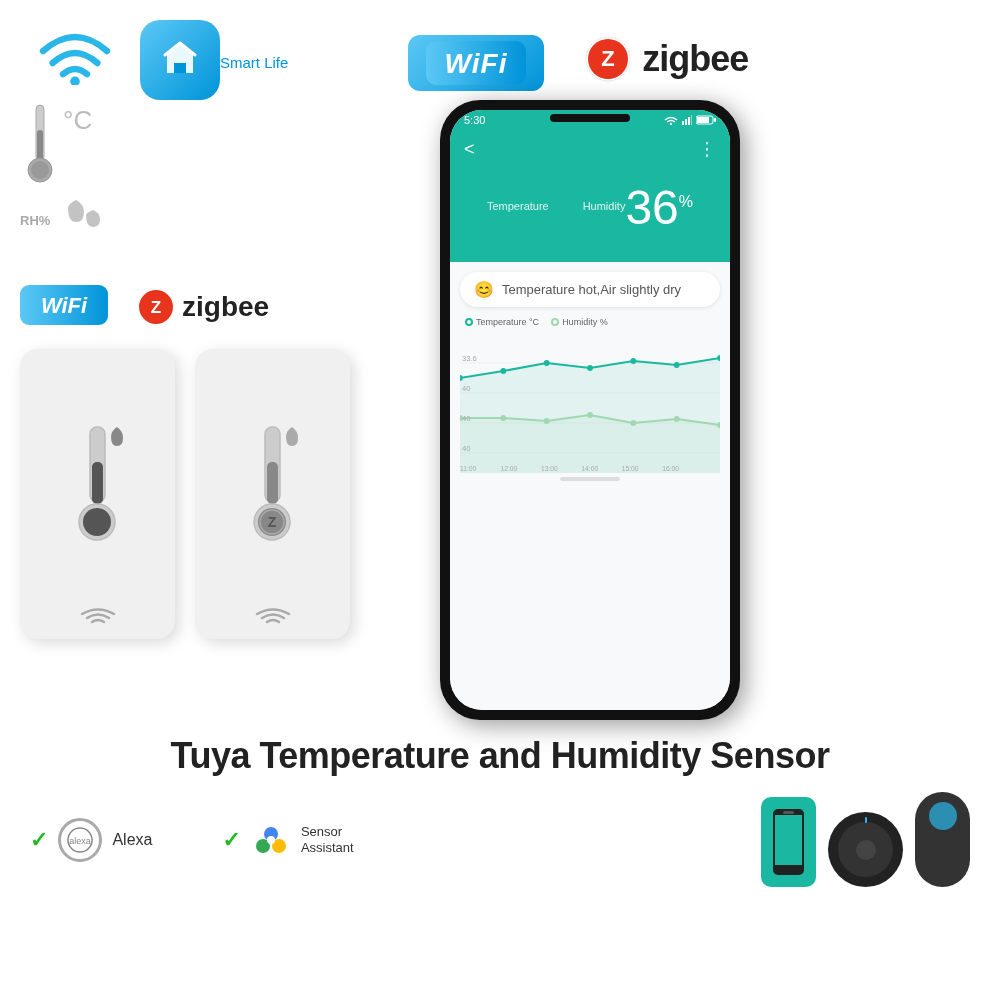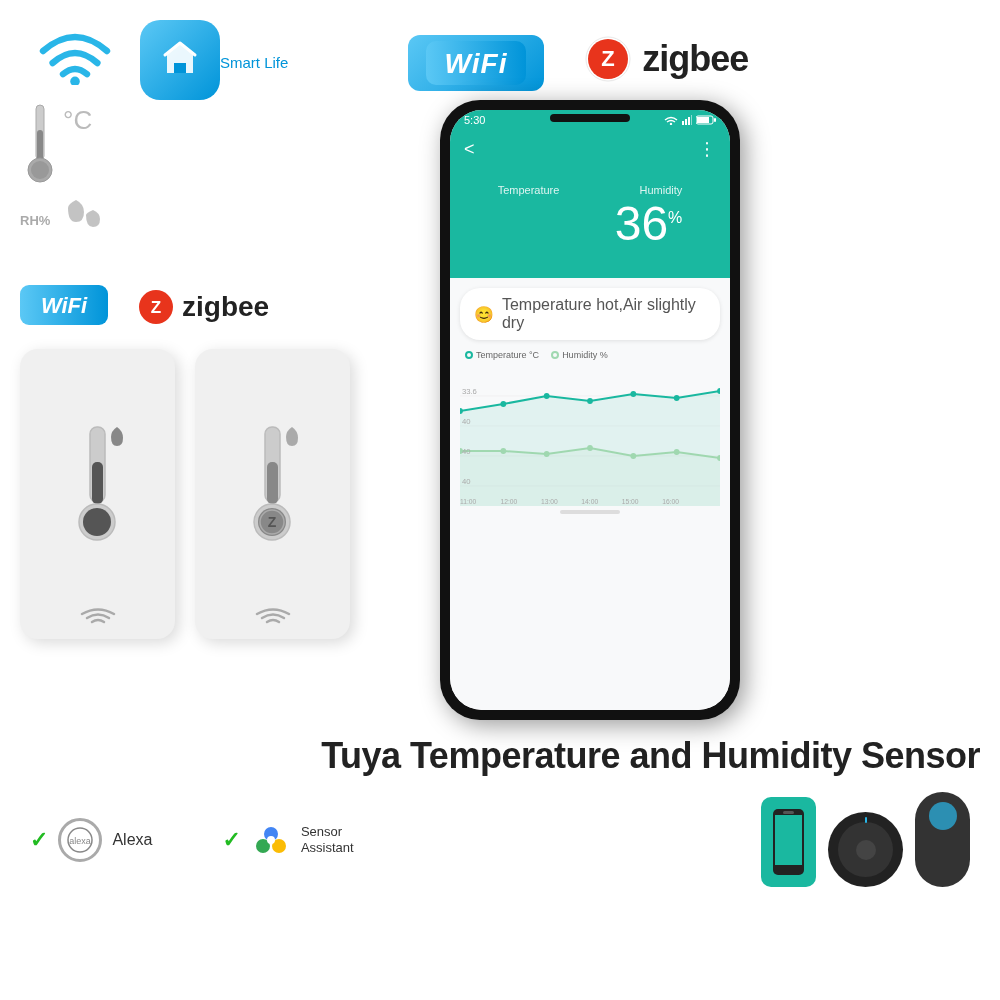--- a/index.html
+++ b/index.html
@@ -186,22 +186,21 @@
     }
 
     .phone-readings {
       background: #1ab8a0;
       display: flex;
       justify-content: space-around;
       padding: 10px 20px 30px 20px;
     }
     .reading-block {
       display: flex;
-      flex-direction: column;
-      align-items: flex-end;
+      align-items: center;
     }
     .reading-label {
       color: rgba(255,255,255,0.85);
       font-size: 11px;
       margin-bottom: 4px;
     }
     .reading-value {
       color: white;
       font-size: 48px;
       font-weight: 300;
@@ -227,21 +226,21 @@
       display: flex;
       align-items: center;
       gap: 8px;
       margin-bottom: 10px;
       box-shadow: 0 1px 4px rgba(0,0,0,0.1);
     }
     .status-emoji {
       font-size: 16px;
     }
     .status-text {
-      font-size: 16px;
+      font-size: 13px;
       color: #555;
     }
     .chart-legend {
       display: flex;
       gap: 12px;
       margin-bottom: 6px;
       padding-left: 5px;
     }
     .legend-item {
       display: flex;
@@ -256,21 +255,21 @@
       border-radius: 50%;
       border: 2px solid;
     }
     .chart-area {
       width: 100%;
       height: 140px;
     }
 
     
     .bottom-title {
-      text-align: right;
+      text-align: center;
       padding: 15px 20px 10px;
     }
     .bottom-title-text {
       font-size: 36px;
       font-weight: bold;
       color: #222;
       letter-spacing: -0.5px;
     }
 
     

